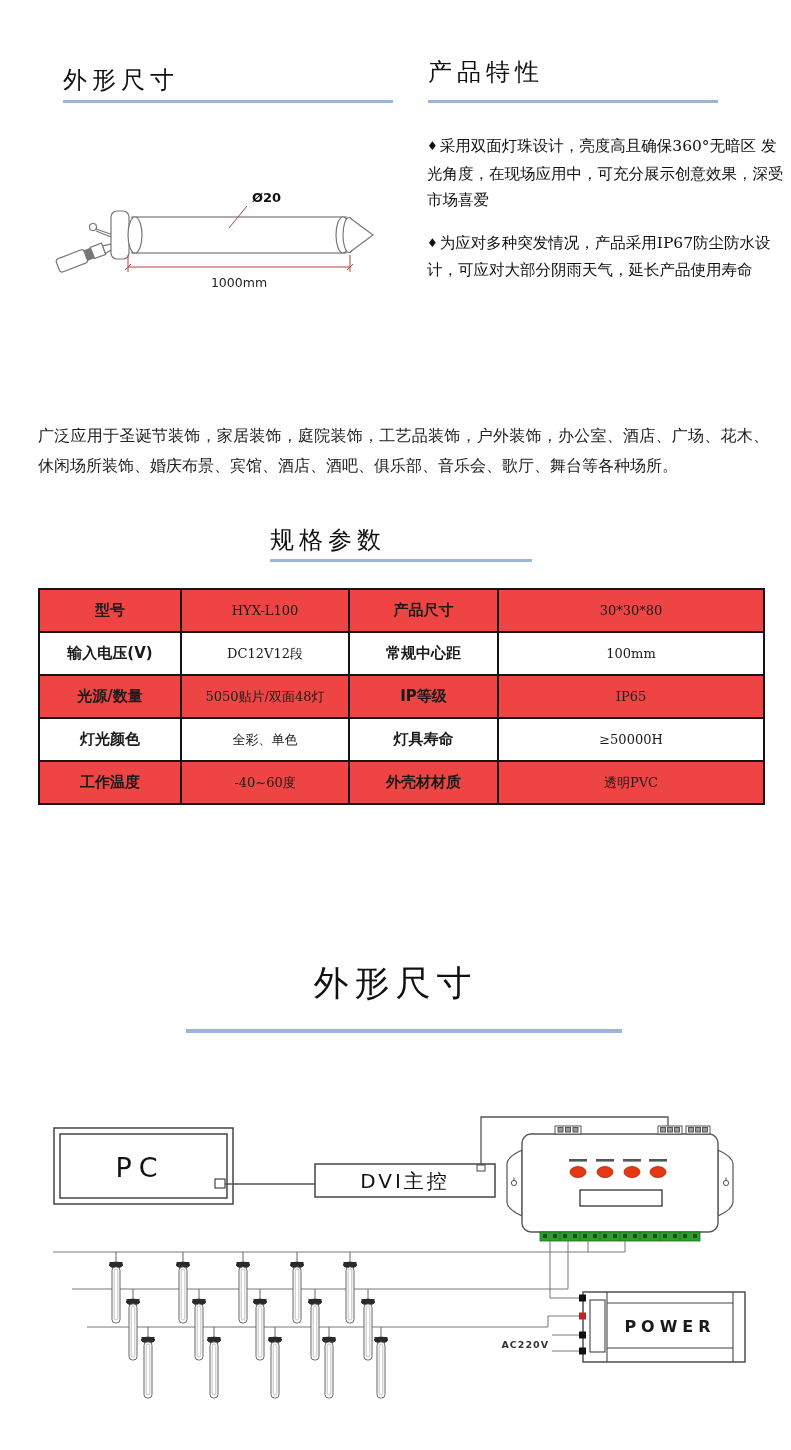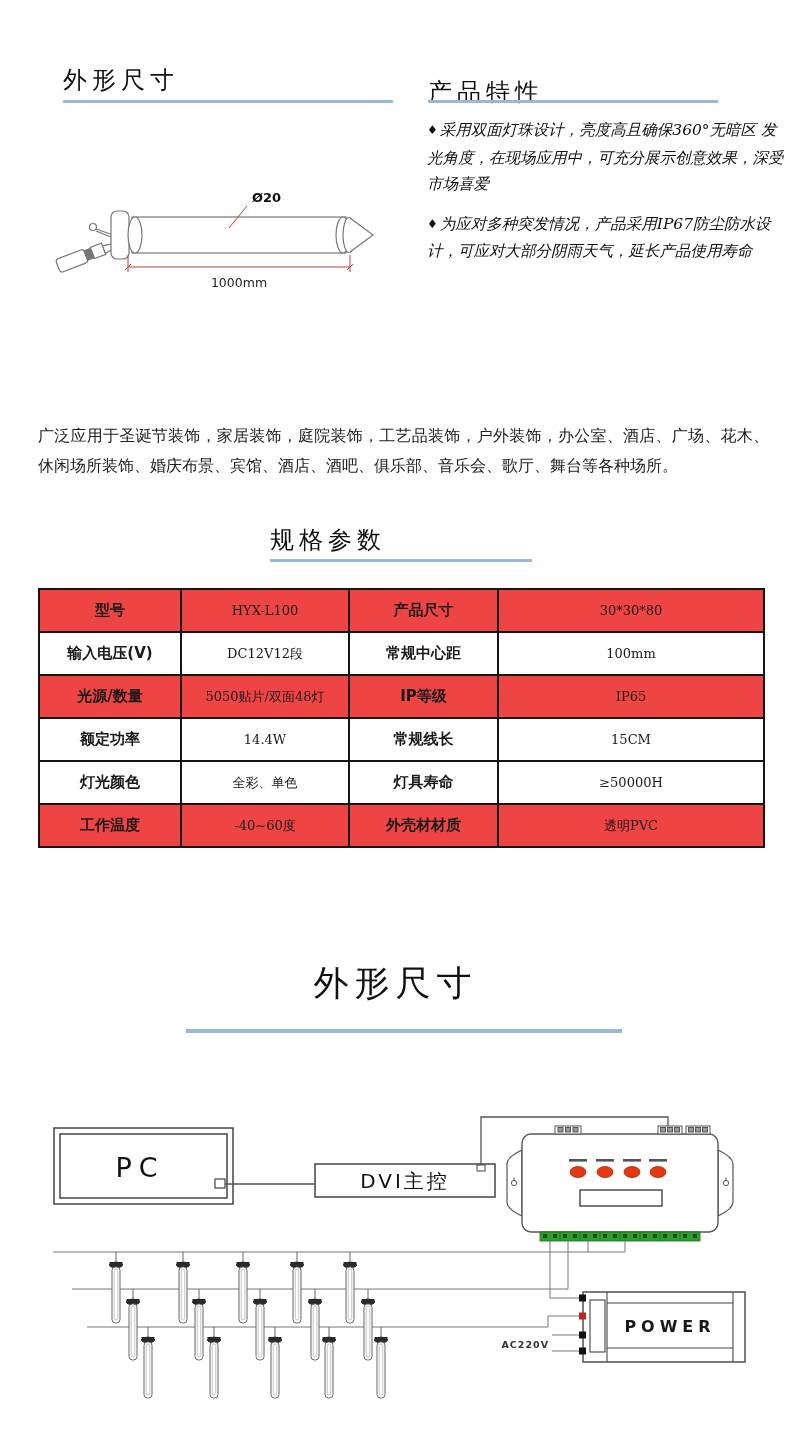--- a/index.html
+++ b/index.html
@@ -7,21 +7,21 @@
     width:791px;height:1450px;background:#ffffff;position:relative;
     font-family:"DejaVu Serif","Liberation Serif",serif;color:#1a1a1a;
     overflow:hidden;
   }
   .abs{position:absolute;}
   
   .sec-title{font-size:24px;letter-spacing:5px;font-weight:400;color:#111;}
   .rule{background:#9ab7d9;height:3px;}
   
   .features{left:427px;top:117px;width:362px;font-size:15.5px;line-height:26.5px;color:#111;}
-  .feature-item{margin:0 0 13px 0;font-style:italic;}
+  .feature-item{margin:16px 0 13px 0;}
   .diamond{font-size:12px;margin-right:2px;position:relative;top:-1px;}
   
   .apps{left:38px;top:421px;width:731px;font-size:16px;line-height:29.5px;text-align:justify;color:#222;}
   
   table.specs{left:38px;top:588px;width:725px;border-collapse:collapse;table-layout:fixed;position:absolute;}
   table.specs td{
     border:2px solid #151515;height:41px;text-align:center;vertical-align:middle;
     font-size:13px;padding:0 4px;overflow:hidden;white-space:nowrap;
   }
   table.specs tr.blue td{background:#ef4444;}
@@ -31,21 +31,21 @@
   .wiring-title{left:0;top:960px;width:791px;text-align:center;font-size:35px;letter-spacing:6px;font-weight:400;color:#111;}
   .wiring-rule{left:186px;top:1029px;width:436px;height:4px;background:#9ab7d9;}
   svg text{font-family:"DejaVu Sans","Liberation Sans",sans-serif;}
 </style>
 </head>
 <body>
 
 <div class="abs sec-title" style="left:63px;top:64px;width:330px;">外形尺寸</div>
 <div class="abs rule" style="left:63px;top:100px;width:330px;"></div>
 
-<div class="abs sec-title" style="left:428px;top:76px;width:290px;">产品特性</div>
+<div class="abs sec-title" style="left:428px;top:56px;width:290px;">产品特性</div>
 <div class="abs rule" style="left:428px;top:100px;width:290px;"></div>
 
 <svg class="abs" style="left:40px;top:175px;" width="360" height="120" viewBox="0 0 360 120">
 
   <g stroke="#777" fill="#fff" stroke-width="1.2">
     <g transform="rotate(-21 50 80)">
       <rect x="16" y="72" width="30" height="14" rx="3"></rect>
       <rect x="46" y="74" width="7" height="10" fill="#777"></rect>
       <rect x="53" y="73" width="12" height="12"></rect>
       <path d="M65,76 L78,78 L78,82 L65,84 Z"></path>
@@ -106,26 +106,20 @@
       <td class="lab">输入电压(V)</td>
       <td class="val">DC12V12段</td>
       <td class="lab">常规中心距</td>
       <td class="val">100mm</td>
     </tr>
     <tr class="blue">
       <td class="lab">光源/数量</td>
       <td class="val">5050贴片/双面48灯</td>
       <td class="lab">IP等级</td>
       <td class="val">IP65</td>
-    </tr>
-    <tr>
-      <td class="lab">额定功率</td>
-      <td class="val">14.4W</td>
-      <td class="lab">常规线长</td>
-      <td class="val">15CM</td>
     </tr>
     <tr>
       <td class="lab">灯光颜色</td>
       <td class="val">全彩、单色</td>
       <td class="lab">灯具寿命</td>
       <td class="val">≥50000H</td>
     </tr>
     <tr class="blue">
       <td class="lab">工作温度</td>
       <td class="val">-40~60度</td>

